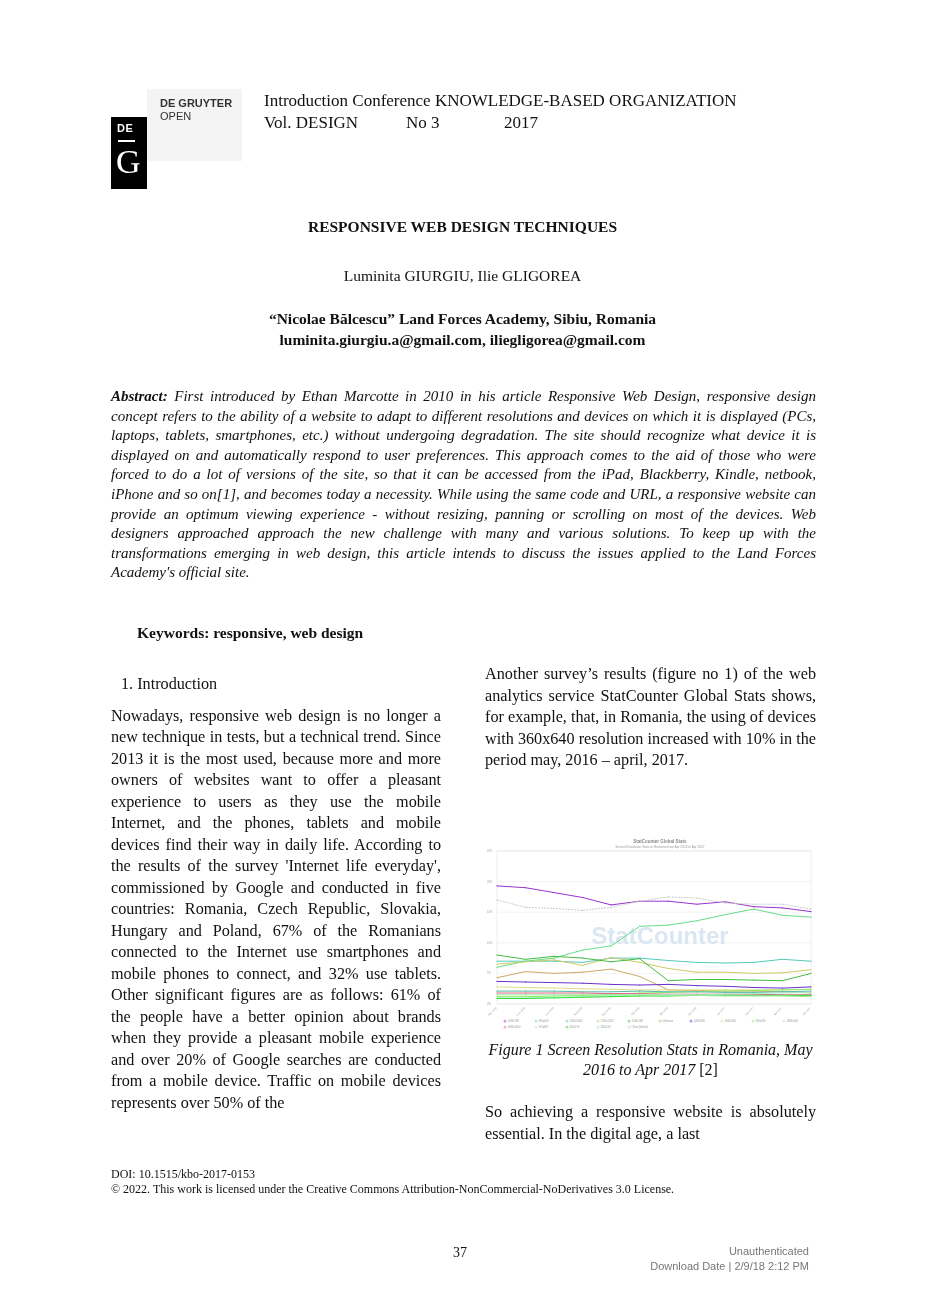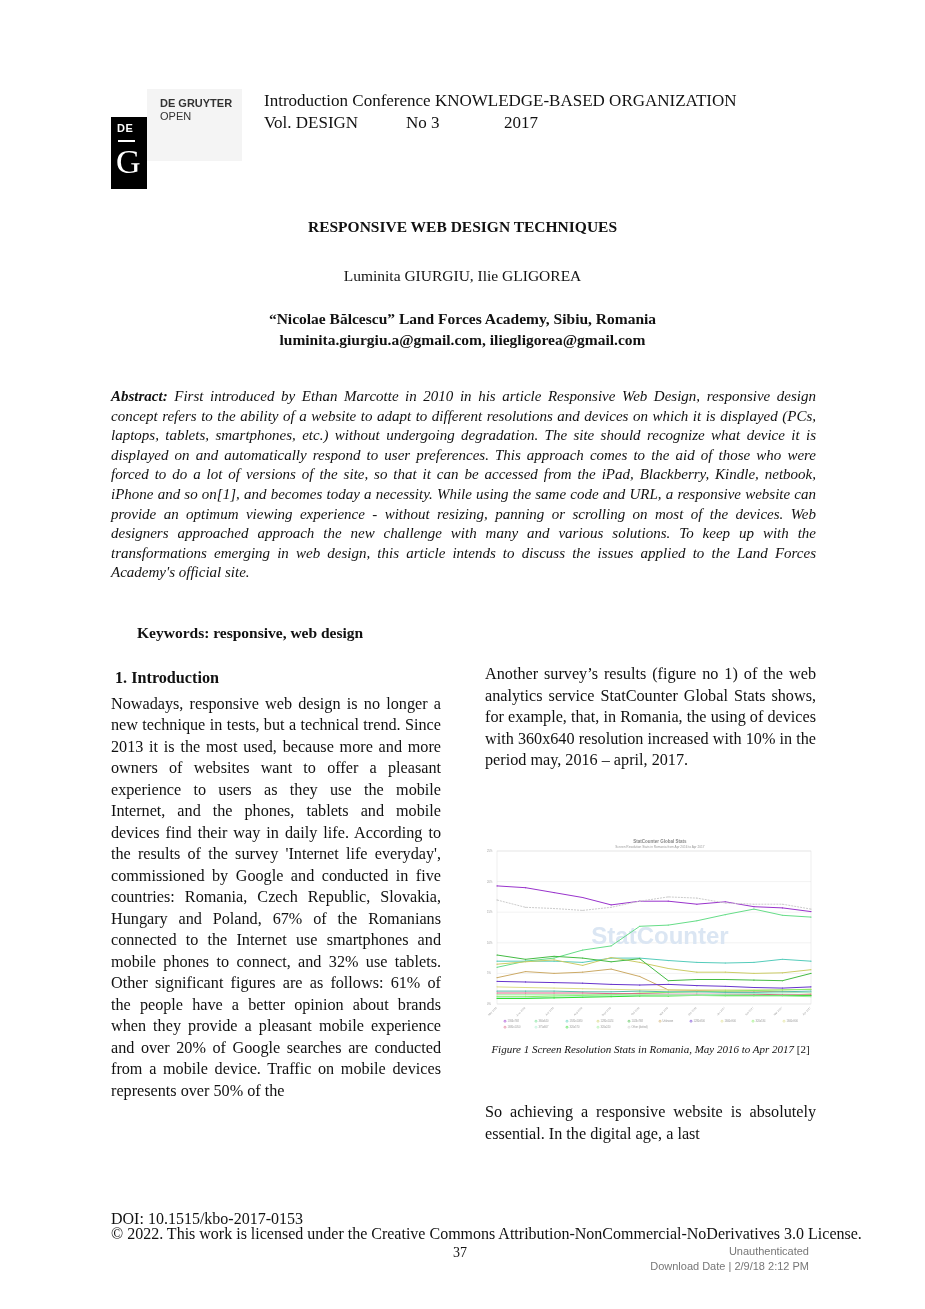--- a/index.html
+++ b/index.html
@@ -16,26 +16,26 @@
   .conf .row2 span { display:inline-block; }
   .title { left:0; width:925px; top:218px; text-align:center; font-weight:bold; font-size:15.5px; }
   .authors { left:0; width:925px; top:267px; text-align:center; font-weight:normal; font-size:15.5px; }
   .affil { left:0; width:925px; top:308px; text-align:center; font-weight:bold; font-size:15.5px; line-height:21px; }
   .abstract { left:111px; top:387px; width:705px; font-style:italic; font-size:15px; line-height:19.6px; text-align:justify; }
   .abstract b { font-style:italic; }
   .keywords { left:111px; top:624px; font-weight:bold; font-size:15.5px;margin-left:26px; }
   .col { font-size:16.2px; line-height:21.5px; text-align:justify; }
   .col-left { left:111px; top:664px; width:330px; }
   .col-right { left:485px; top:664px; width:331px; }
-  .col h3 { margin:4px; font-size:16.2px; font-weight:bold; }
+  .col h3 { margin:10px; font-size:16.2px; font-weight:normal; }
   .col p { margin:0; }
   .fig { left:485px; top:836px; width:331px; height:198px; }
-  .caption { left:485px; top:1040px; width:331px; text-align:center; font-style:italic; font-size:11px; line-height:19.5px; }
+  .caption { left:485px; top:1040px; width:331px; text-align:center; font-style:italic; font-size:16px; line-height:19.5px; }
   .col2b { left:485px; top:1102px; width:331px; }
-  .doi { left:111px; top:1167px; font-size:16px; line-height:15px;margin-top:44px; }
+  .doi { left:111px; top:1167px; font-size:12px; line-height:15px; }
   .pagenum { left:453px; top:1245px; font-size:14px; }
   .unauth { right:116px; top:1244px; text-align:right; font-family:"Liberation Sans", sans-serif; font-size:11px; color:#777; line-height:15px; }
 </style>
 </head>
 <body>
 
 <div class="abs logo">
   <span class="de">DE</span>
   <span class="bar"></span>
   <span class="g">G</span>

